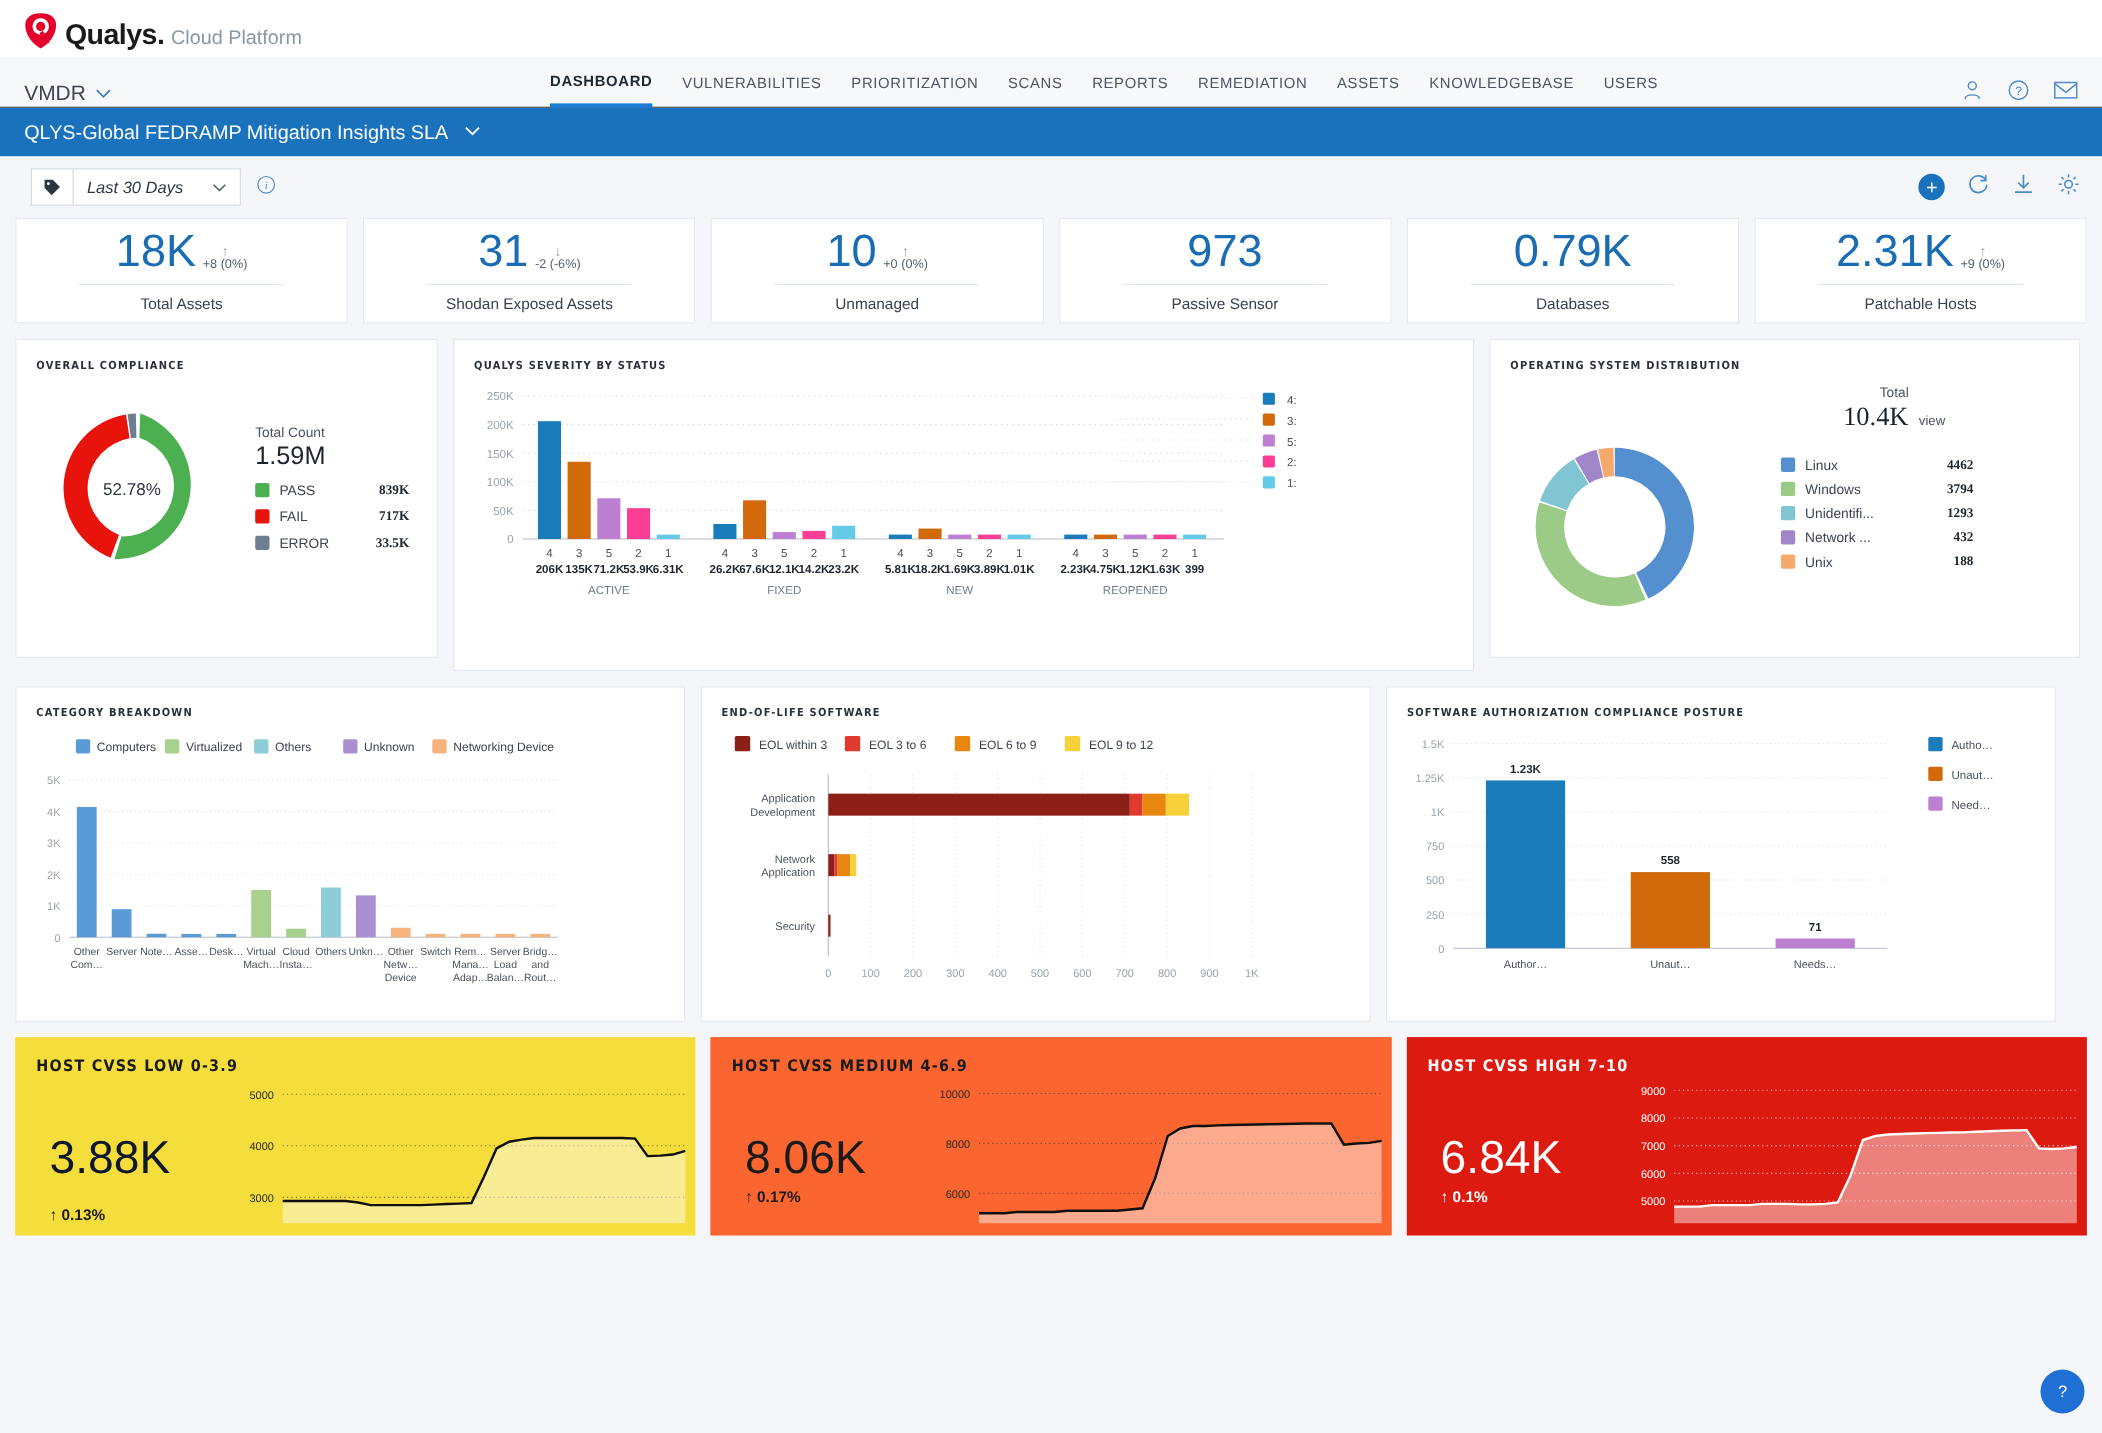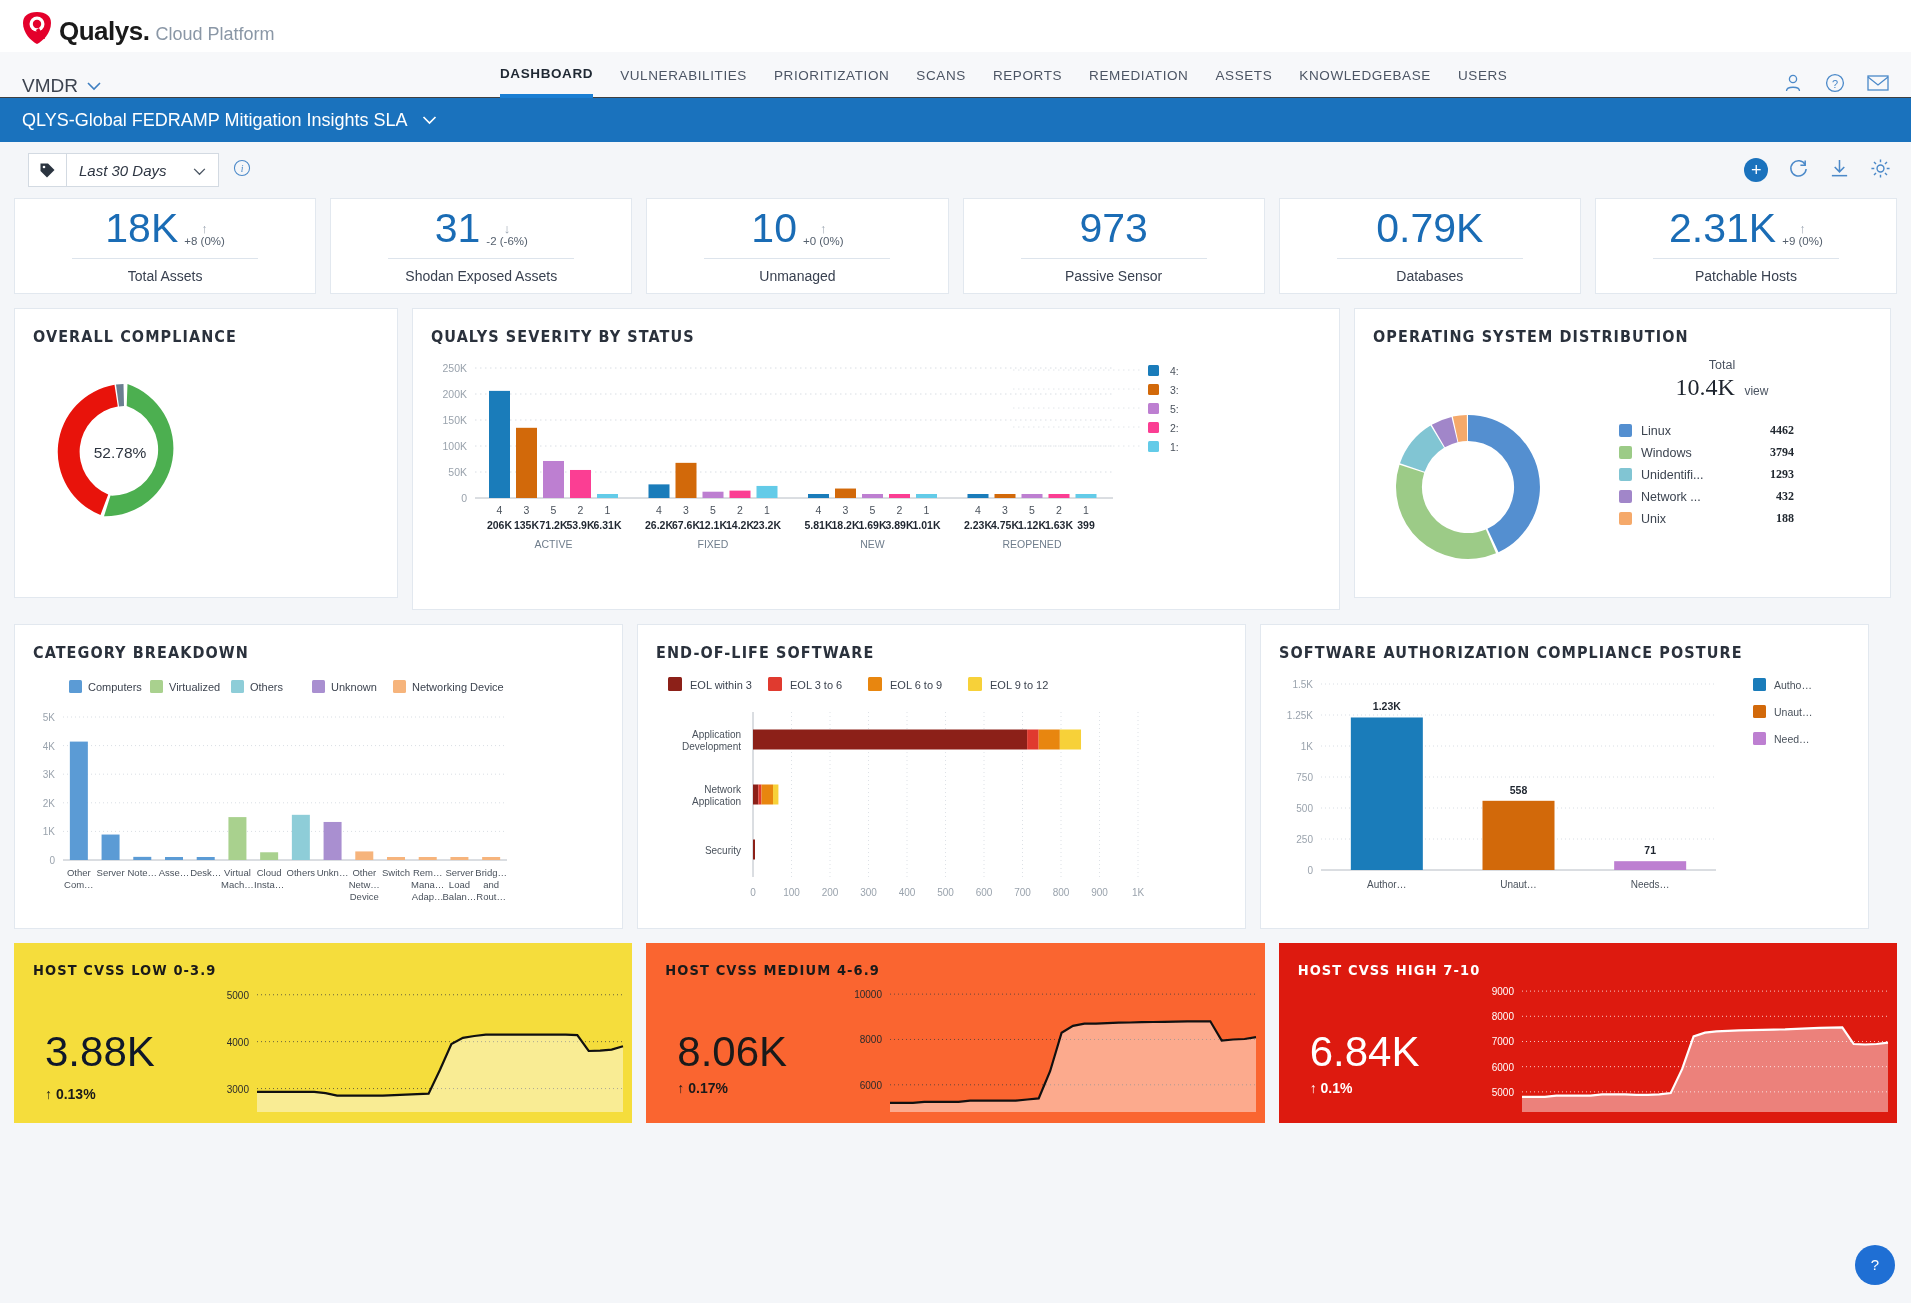--- a/index.html
+++ b/index.html
@@ -46,21 +46,21 @@
          align-items: center; justify-content: center; }
   .kpi-main { display: flex; align-items: flex-end; gap: 6px; }
   .kpi-value { font-size: 41px; color: #1a6cb5; font-weight: 400; line-height: 1; }
   .kpi-delta { display: flex; flex-direction: column; align-items: center; font-size: 11.5px; color: #55606e; padding-bottom: 2px;}
   .kpi-arrow { font-size: 13px; color: #9aa4b0; line-height: 1; }
   .kpi-label { font-size: 14px; color: #394150; margin-top: 9px; padding-top: 9px; border-top: 1px solid #dde4ec; width: 62%; text-align: center; }
 
   
   .row { display: flex; gap: 14px; padding: 14px 14px 0 14px; }
   .panel { background: #fff; border: 1px solid #e2e8ef; position: relative; }
-  .panel-title { font-size: 16px; color: #2a313c; letter-spacing: 1.1px; font-weight: bold;
+  .panel-title { font-size: 10px; color: #2a313c; letter-spacing: 1.1px; font-weight: bold;
     font-family: "DejaVu Sans Condensed","Liberation Sans", sans-serif; padding: 18px 0 0 18px; }
 
   
   .compliance-body { display: flex; align-items: center; padding: 18px 0 0 18px; }
   .legend-li { display: flex; align-items: center; gap: 9px; font-size: 12.5px; color: #3c4450; margin-top: 9px;}
   .sw { width: 13px; height: 13px; border-radius: 2px; display: inline-block; }
   .legend-val { font-size: 12px; font-weight: bold; color: #212830; font-family: "Liberation Serif", serif; margin-left: auto;}
 
   
   .cvss-row { display: flex; gap: 14px; padding: 14px 14px 0 14px; }
@@ -250,20 +250,41 @@
     <div class="compliance-body">
       <svg width="185" height="175" viewBox="0 0 185 175">
         <g transform="translate(92,88)">
 
           <path d="M 2.5 -68 A 68 68 0 0 1 -21 64.3 L -14.5 43.6 A 46 46 0 0 0 1.7 -46 Z" fill="#4caf50"></path>
           <path d="M -24.5 63 A 68 68 0 0 1 -10.5 -67.2 L -7.2 -45.5 A 46 46 0 0 0 -16.8 42.4 Z" fill="#e8130b"></path>
           <path d="M -9 -67.4 A 68 68 0 0 1 -1.5 -68 L -1 -46 A 46 46 0 0 0 -6 -45.6 Z" fill="#6b7f91"></path>
           <text x="-5" y="6" font-size="15.5" fill="#2e3540" text-anchor="middle" font-family="Liberation Sans">52.78%</text>
         </g>
       </svg>
+      <div style="margin-left:14px;width:140px;">
+        <div style="font-size:12.5px;color:#4a5361;">Total Count</div>
+        <div style="font-size:23px;color:#1d242e;margin-top:1px;">1.59M</div>
+        <div id="compliance-legend-list" style="margin-top:10px;">
+            <div class="legend-li">
+              <span class="sw" style="background:#4caf50"></span>
+              <span>PASS</span>
+              <span class="legend-val">839K</span>
+            </div>
+            <div class="legend-li">
+              <span class="sw" style="background:#e8130b"></span>
+              <span>FAIL</span>
+              <span class="legend-val">717K</span>
+            </div>
+            <div class="legend-li">
+              <span class="sw" style="background:#6b7f91"></span>
+              <span>ERROR</span>
+              <span class="legend-val">33.5K</span>
+            </div>
+          </div>
+      </div>
     </div>
   </div>
 
   <div class="panel" style="width:928px;height:302px;">
     <div class="panel-title">QUALYS SEVERITY BY STATUS</div>
     <svg id="severity-svg" width="928" height="252" viewBox="0 0 928 252">
         <text x="54" y="156" font-family="Liberation Sans, sans-serif" font-size="10.5" fill="#9aa3ad" text-anchor="end">0</text>
         <text x="54" y="130" font-family="Liberation Sans, sans-serif" font-size="10.5" fill="#9aa3ad" text-anchor="end">50K</text>
         <line x1="62" y1="126" x2="700" y2="126" stroke="#d9dee4" stroke-width="1" stroke-dasharray="1.5 3.5"></line>
         <text x="54" y="104" font-family="Liberation Sans, sans-serif" font-size="10.5" fill="#9aa3ad" text-anchor="end">100K</text>
@@ -560,21 +581,21 @@
         <text x="513" y="81" font-family="Liberation Sans, sans-serif" font-size="10.5" fill="#4a525c">Need…</text>
       </svg>
   </div>
 </div>
 
 <div class="cvss-row" id="cvss-row">
     <div class="panel cvss" style="background: rgb(245, 221, 60); border-color: rgb(245, 221, 60);">
       <div class="cvss-title" style="color:#1a1a1a">HOST CVSS LOW 0-3.9</div>
       <div style="position:absolute;left:30px;top:84px;">
         <div class="cvss-big" style="color:#0f172a">3.88K</div>
-        <div class="cvss-pct" style="color:#1a1a1a;margin-top:10px;">↑ 0.13%</div>
+        <div class="cvss-pct" style="color:#1a1a1a;margin-top:20px;">↑ 0.13%</div>
       </div>
       <svg width="420" height="160" viewBox="0 0 420 160" style="position:absolute;right:6px;bottom:0;">
         <text x="44" y="130.55172413793105" font-family="Liberation Sans, sans-serif" font-size="10" fill="#2b2b2b" text-anchor="end">3000</text>
         <line x1="52" y1="126.55172413793103" x2="418" y2="126.55172413793103" stroke="#3b3b3b" stroke-width="1" stroke-dasharray="1 3" opacity="0.75"></line>
         <text x="44" y="83.6551724137931" font-family="Liberation Sans, sans-serif" font-size="10" fill="#2b2b2b" text-anchor="end">4000</text>
         <line x1="52" y1="79.6551724137931" x2="418" y2="79.6551724137931" stroke="#3b3b3b" stroke-width="1" stroke-dasharray="1 3" opacity="0.75"></line>
         <text x="44" y="36.758620689655174" font-family="Liberation Sans, sans-serif" font-size="10" fill="#2b2b2b" text-anchor="end">5000</text>
         <line x1="52" y1="32.758620689655174" x2="418" y2="32.758620689655174" stroke="#3b3b3b" stroke-width="1" stroke-dasharray="1 3" opacity="0.75"></line>
         <path d="M 52.0 129.8 L 63.4 129.8 L 74.9 129.8 L 86.3 129.8 L 97.8 129.8 L 109.2 129.8 L 120.6 131.2 L 132.1 133.6 L 143.5 133.6 L 154.9 133.6 L 166.4 133.6 L 177.8 133.6 L 189.3 133.1 L 200.7 132.6 L 212.1 132.2 L 223.6 131.7 L 235.0 107.8 L 246.4 82.0 L 257.9 75.9 L 269.3 74.0 L 280.8 72.6 L 292.2 72.6 L 303.6 72.6 L 315.1 72.6 L 326.5 72.6 L 337.9 72.6 L 349.4 72.6 L 360.8 72.6 L 372.3 73.1 L 383.7 89.0 L 395.1 88.6 L 406.6 87.6 L 418.0 84.3 L 418 150 L 52 150 Z" fill="#ffffff" opacity="0.45"></path>
         <path d="M 52.0 129.8 L 63.4 129.8 L 74.9 129.8 L 86.3 129.8 L 97.8 129.8 L 109.2 129.8 L 120.6 131.2 L 132.1 133.6 L 143.5 133.6 L 154.9 133.6 L 166.4 133.6 L 177.8 133.6 L 189.3 133.1 L 200.7 132.6 L 212.1 132.2 L 223.6 131.7 L 235.0 107.8 L 246.4 82.0 L 257.9 75.9 L 269.3 74.0 L 280.8 72.6 L 292.2 72.6 L 303.6 72.6 L 315.1 72.6 L 326.5 72.6 L 337.9 72.6 L 349.4 72.6 L 360.8 72.6 L 372.3 73.1 L 383.7 89.0 L 395.1 88.6 L 406.6 87.6 L 418.0 84.3" fill="none" stroke="#101010" stroke-width="2.2"></path>

